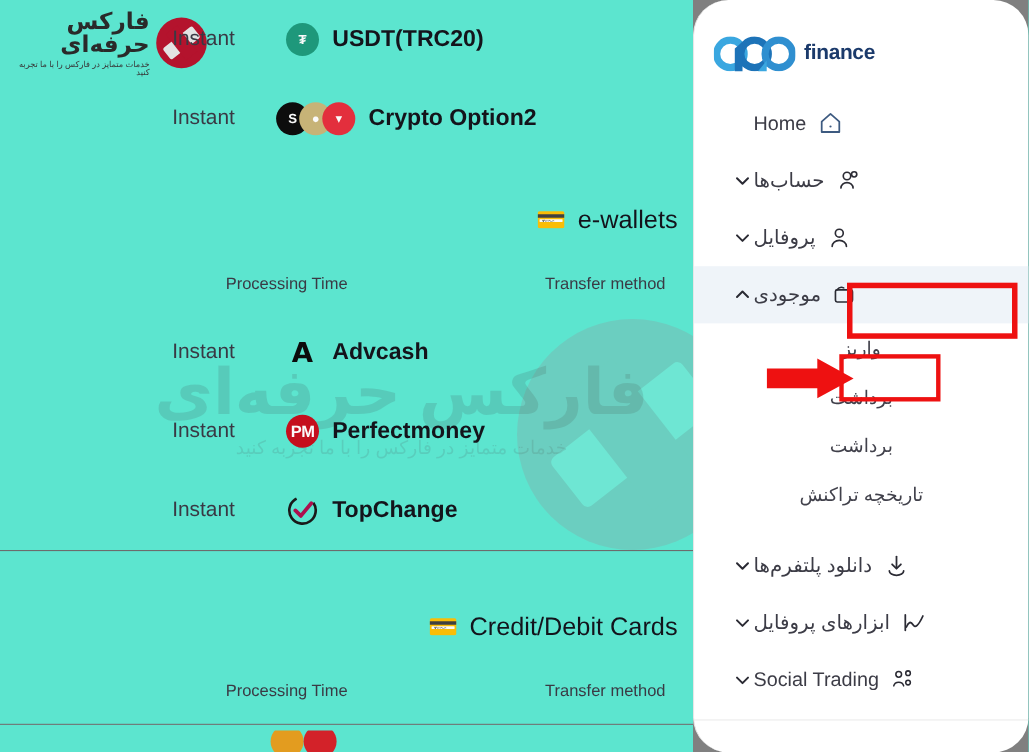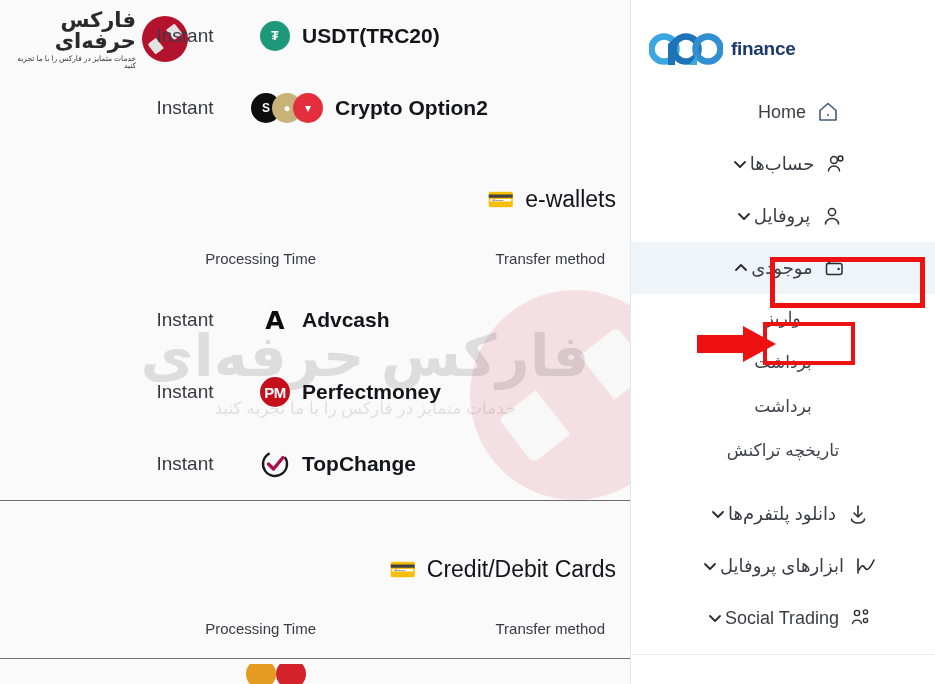--- a/index.html
+++ b/index.html
@@ -6,21 +6,21 @@
   body{
     width:935px;height:684px;
     font-family:"Liberation Sans","DejaVu Sans",sans-serif;
     background:#808080;overflow:hidden;position:relative;
   }
   #root{position:relative;width:935px;height:684px;overflow:hidden;}
 
   
   .main-dim{
     position:absolute;left:0;top:0;width:630px;height:684px;
-    background:#ffffff;overflow:hidden;
+    background:#5eead4;overflow:hidden;
   }
   .scrim{
     position:absolute;inset:0;background:rgba(0,0,0,0.02);pointer-events:none;
   }
 
   
   .wm{position:absolute;pointer-events:none;}
   .wm-top{left:8px;top:8px;width:180px;height:62px;display:flex;align-items:center;
           justify-content:flex-end;gap:6px;direction:rtl;}
   .wm-txt{display:flex;flex-direction:column;align-items:flex-end;line-height:1;}
@@ -103,30 +103,31 @@
   .colhdr .ch-time{
     position:absolute;right:314px;width:230px;text-align:right;font-size:15px;color:#3c3c46;
   }
   .divider{position:absolute;left:0;width:630px;height:1px;background:#6f6f6f;}
 
   
   .sidebar{
     position:absolute;right:0;top:0;width:305px;height:684px;
     background:#ffffff;direction:rtl;box-sizing:border-box;
     border-left:1px solid #e6e6e6;
+    border-radius:32px;
   }
   .brand{
     height:86px;display:flex;align-items:center;justify-content:flex-start;
     flex-direction:row-reverse;padding-left:18px;padding-top:12px;box-sizing:border-box;gap:8px;
   }
   .brand .logo-mark{width:74px;height:32px;flex:0 0 auto;}
   .brand .logo-txt{font-size:19px;font-weight:bold;color:#1b3a6b;letter-spacing:-0.3px;}
 
   .nav-item{
-    height:52px;display:flex;align-items:center;justify-content:center;
+    height:52px;display:flex;align-items:center;justify-content:flex-end;
     padding:0 22px 0 34px;box-sizing:border-box;cursor:pointer;position:relative;
   }
   .nav-right{display:flex;align-items:center;flex-direction:row;gap:10px;}
   .nav-label{font-size:18px;color:#3c3c46;white-space:nowrap;}
   .nav-label.en{font-size:18px;}
   .nav-ico{width:24px;height:24px;display:flex;align-items:center;justify-content:center;color:#2b2b34;}
   .chev{width:20px;height:20px;color:#2a2a33;display:flex;align-items:center;justify-content:center;}
   .nav-item.active{background:#eff4f9;}
 
   .subnav{padding:2px;}

